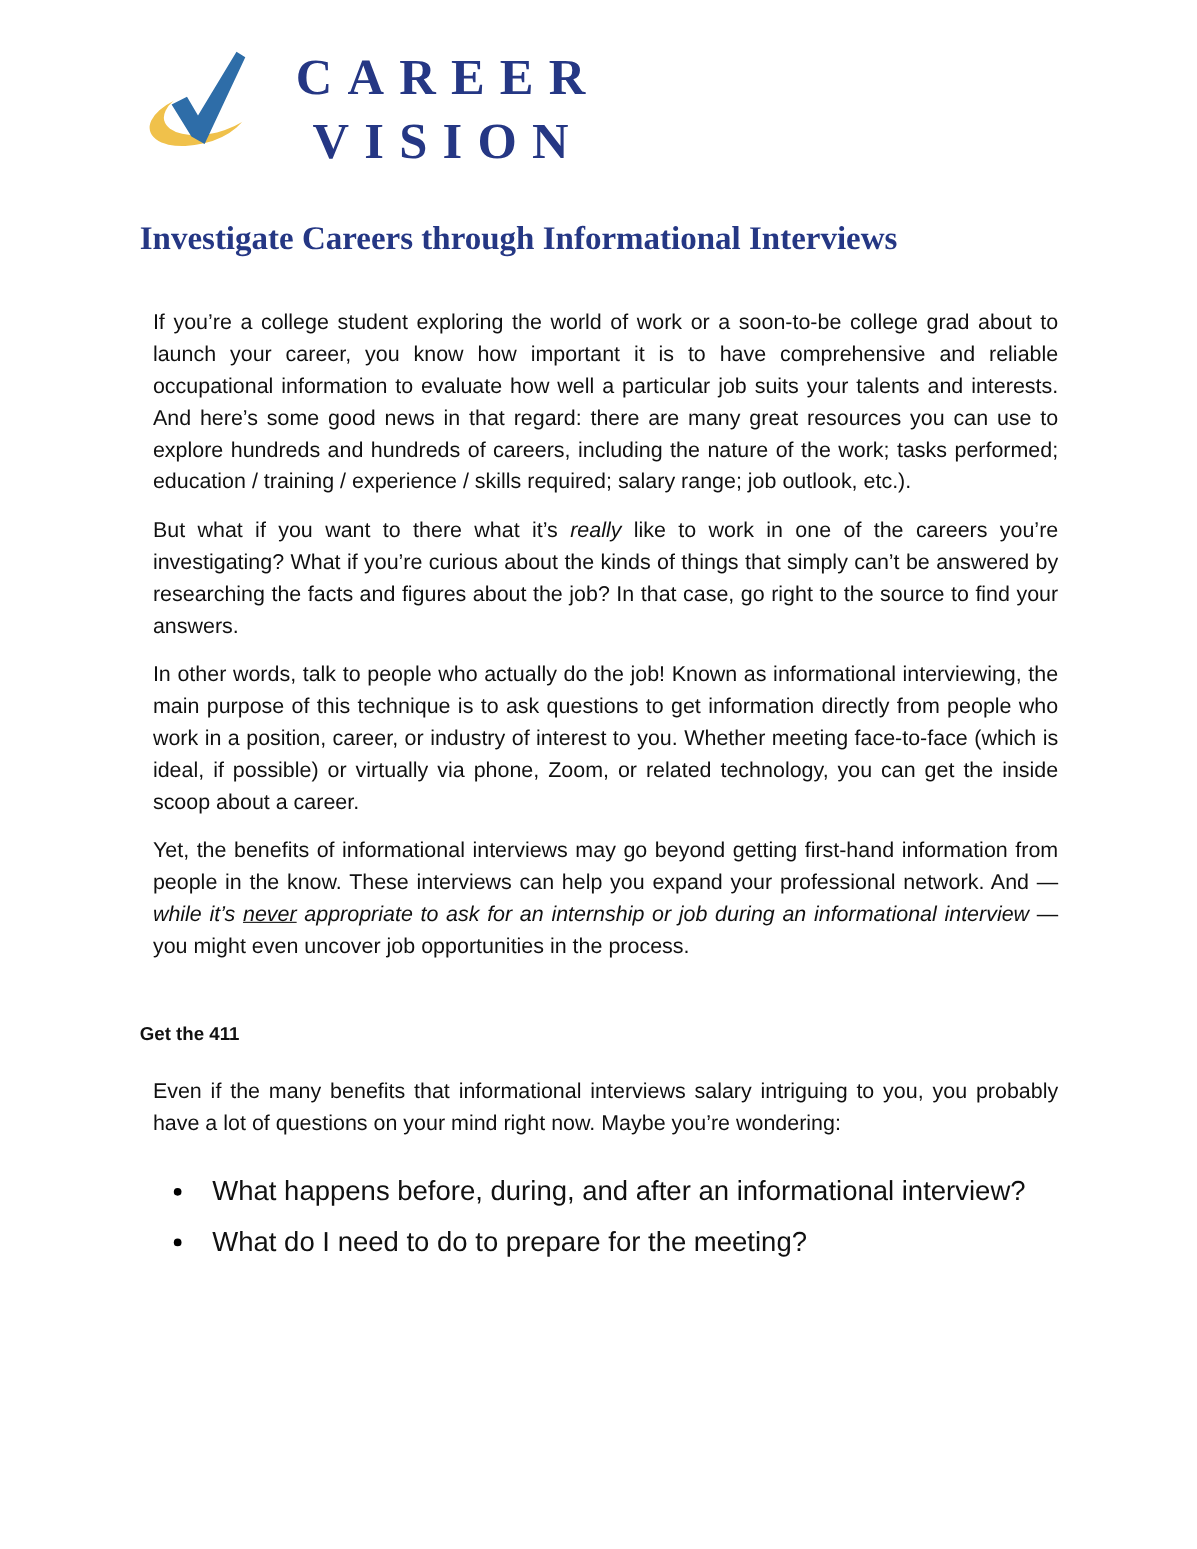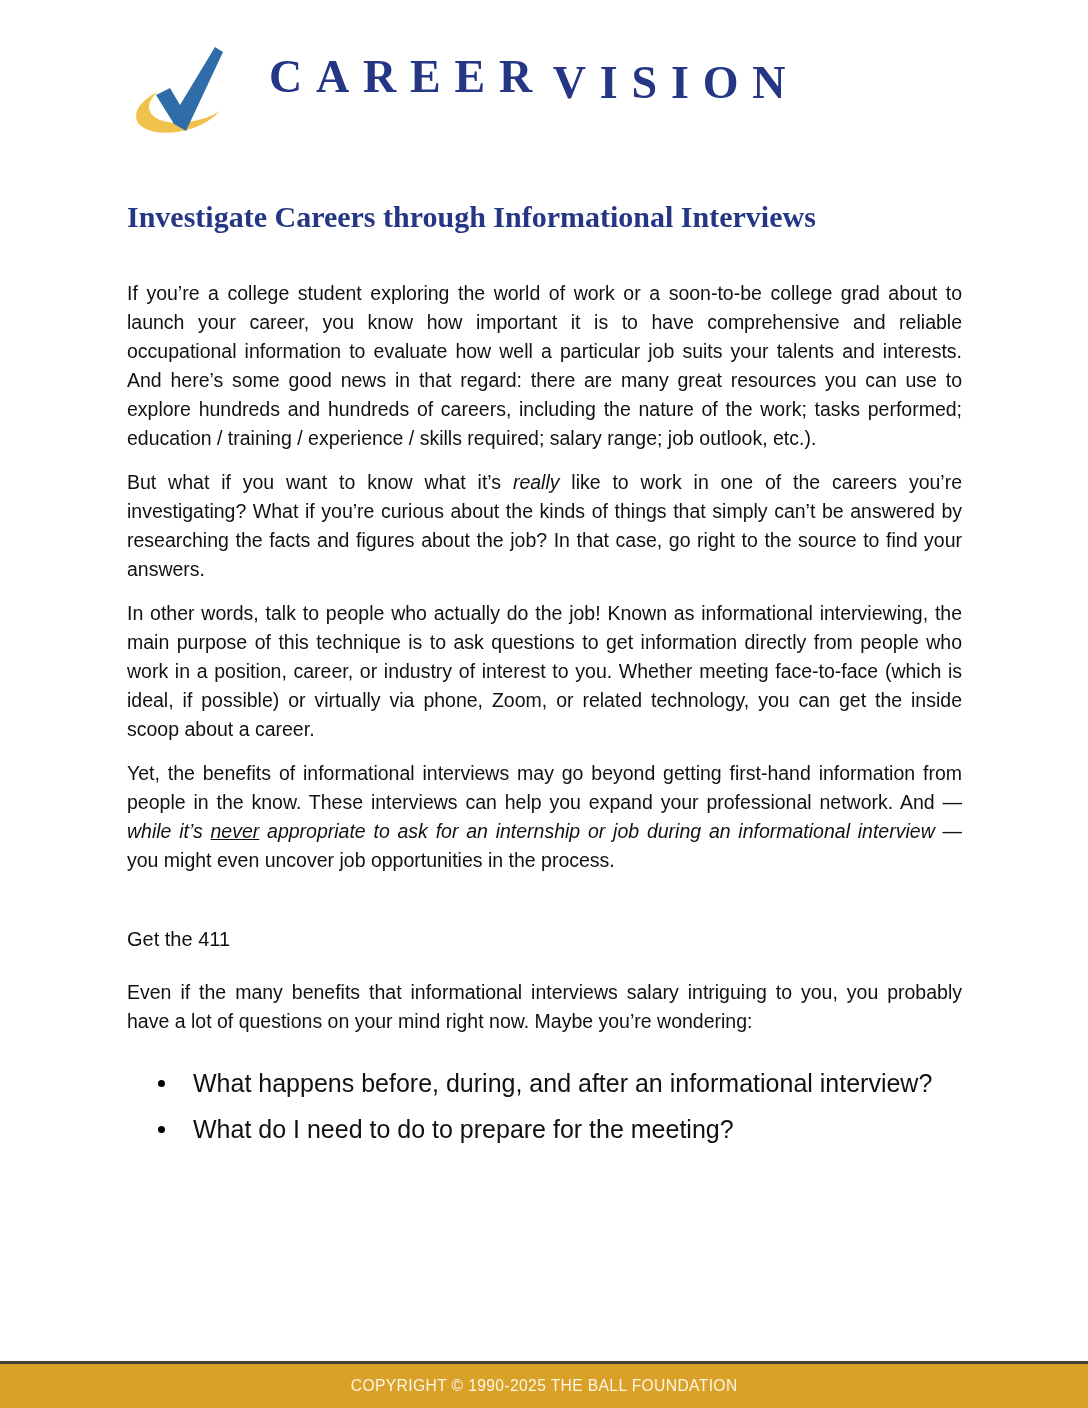--- a/index.html
+++ b/index.html
@@ -14,33 +14,33 @@
   *{box-sizing:border-box;}
   html,body{margin:0;padding:0;background:#ffffff;}
   body{width:1088px;height:1408px;font-family:"Liberation Sans","DejaVu Sans",sans-serif;}
   .page{position:relative;width:1088px;height:1408px;background:#ffffff;overflow:hidden;}
 
   
   .logo{position:absolute;top:45px;left:130px;display:flex;align-items:flex-start;gap:22px;}
   .logo-icon{width:110px;height:100px;display:block;}
   .logo-swoosh{fill:var(--swoosh-gold);}
   .logo-check{fill:var(--check-blue);}
-  .logo-text{display:flex;flex-direction:row;align-items:center;margin-top:2px;}
+  .logo-text{display:flex;flex-direction:column;align-items:center;margin-top:2px;}
   .logo-line{font-family:"Liberation Serif","DejaVu Serif",serif;font-weight:700;
     font-size:46px;line-height:1;letter-spacing:0.30em;color:var(--navy);text-indent:0.15em;}
   .logo-line + .logo-line{margin-top:13px;}
 
   
   .content{position:absolute;top:186px;left:127px;width:835px;color:var(--body-text);}
   h1{margin:0 0 31px 0;font-family:"Liberation Serif","DejaVu Serif",serif;
     font-weight:700;font-size:30px;line-height:62px;color:var(--navy);}
-  p{margin:0 0 15px 0;font-size:19.5px;line-height:29px;text-align:justify;}
+  p{margin:0 0 15px 12px;font-size:19.5px;line-height:29px;text-align:justify;}
   .it{font-style:italic;}
   .un{text-decoration:underline;}
-  h2{margin:50px 0 24px 0;font-size:20px;line-height:29px;font-weight:400;color:var(--body-text);}
+  h2{margin:50px 0 24px 0;font-size:17px;line-height:29px;font-weight:700;color:var(--body-text);}
   ul{list-style:none;margin:33px 0 0 0;padding:0;}
   li{position:relative;padding-left:66px;margin-bottom:17px;font-size:25px;line-height:29px;}
   li .dot{position:absolute;left:31px;top:11px;width:7px;height:7px;border-radius:50%;background:#000;}
 
   
   .footer{position:absolute;left:0;right:0;bottom:0;height:47px;background:var(--footer-gold);
     border-top:3px solid var(--footer-line);display:flex;align-items:center;justify-content:center;}
   .footer span{display:inline-block;color:var(--footer-text);font-size:17px;
     letter-spacing:0.4px;transform:scaleX(0.92);white-space:nowrap;}
 </style>
@@ -59,33 +59,30 @@
       <div class="logo-line">CAREER</div>
       <div class="logo-line">VISION</div>
     </div>
   </header>
 
   <main class="content">
     <h1>Investigate Careers through Informational Interviews</h1>
 
     <p>If you’re a college student exploring the world of work or a soon-to-be college grad about to launch your career, you know how important it is to have comprehensive and reliable occupational information to evaluate how well a particular job suits your talents and interests. And here’s some good news in that regard: there are many great resources you can use to explore hundreds and hundreds of careers, including the nature of the work; tasks performed; education / training / experience / skills required; salary range; job outlook, etc.).</p>
 
-    <p><span>But what if you want to know what it’s </span><span class="it">really</span><span> like to work in one of the careers you’re investigating? What if you’re curious about the kinds of things that simply can’t be answered by researching the facts and figures about the job? In that case, go right to the source to find your answers.</span></p>
+    <p><span>But what if you want to there what it’s </span><span class="it">really</span><span> like to work in one of the careers you’re investigating? What if you’re curious about the kinds of things that simply can’t be answered by researching the facts and figures about the job? In that case, go right to the source to find your answers.</span></p>
 
     <p>In other words, talk to people who actually do the job! Known as informational interviewing, the main purpose of this technique is to ask questions to get information directly from people who work in a position, career, or industry of interest to you. Whether meeting face-to-face (which is ideal, if possible) or virtually via phone, Zoom, or related technology, you can get the inside scoop about a career.</p>
 
     <p><span>Yet, the benefits of informational interviews may go beyond getting first-hand information from people in the know. These interviews can help you expand your professional network. And — </span><span class="it">while it’s </span><span class="it un">never</span><span class="it"> appropriate to ask for an internship or job during an informational interview</span><span> — you might even uncover job opportunities in the process.</span></p>
 
     <h2>Get the 411</h2>
 
     <p>Even if the many benefits that informational interviews salary intriguing to you, you probably have a lot of questions on your mind right now. Maybe you’re wondering:</p>
 
     <ul>
       <li><span class="dot"></span><span>What happens before, during, and after an informational interview?</span></li>
       <li><span class="dot"></span><span>What do I need to do to prepare for the meeting?</span></li>
     </ul>
   </main>
 
-  <footer class="footer">
-    <span>COPYRIGHT © 1990-2025 THE BALL FOUNDATION</span>
-  </footer>
 
 </div>
 
 </body></html>

